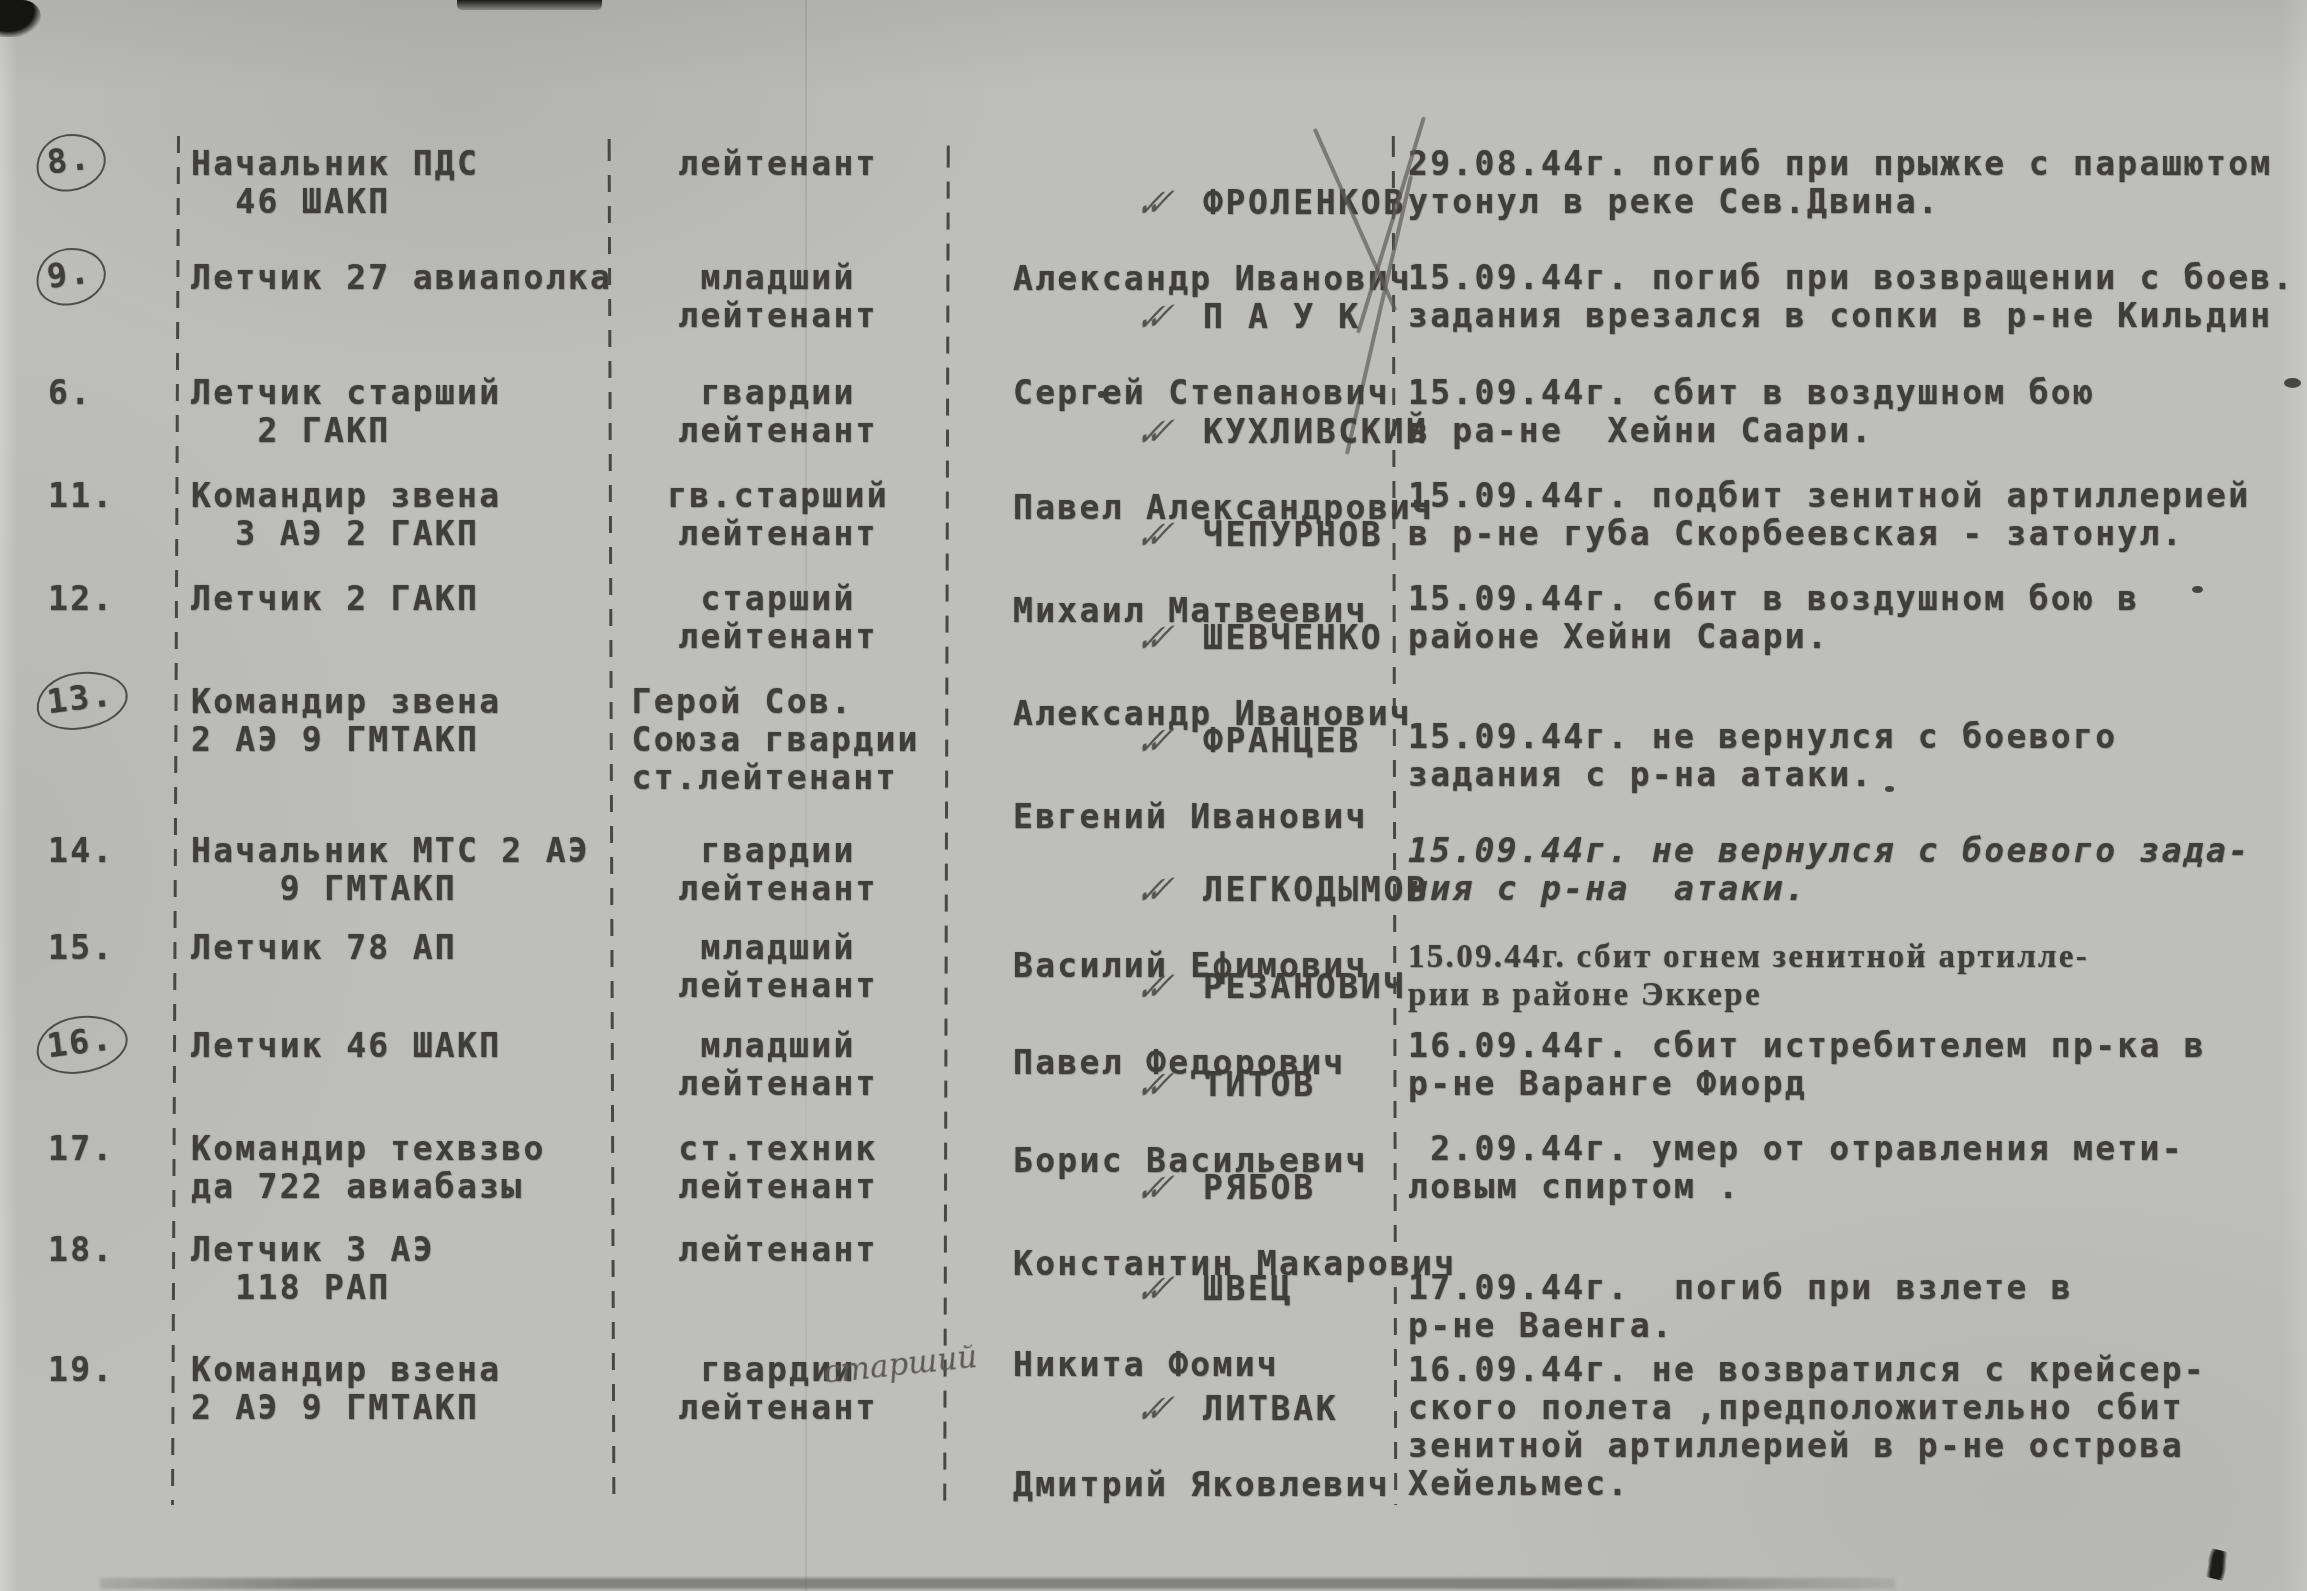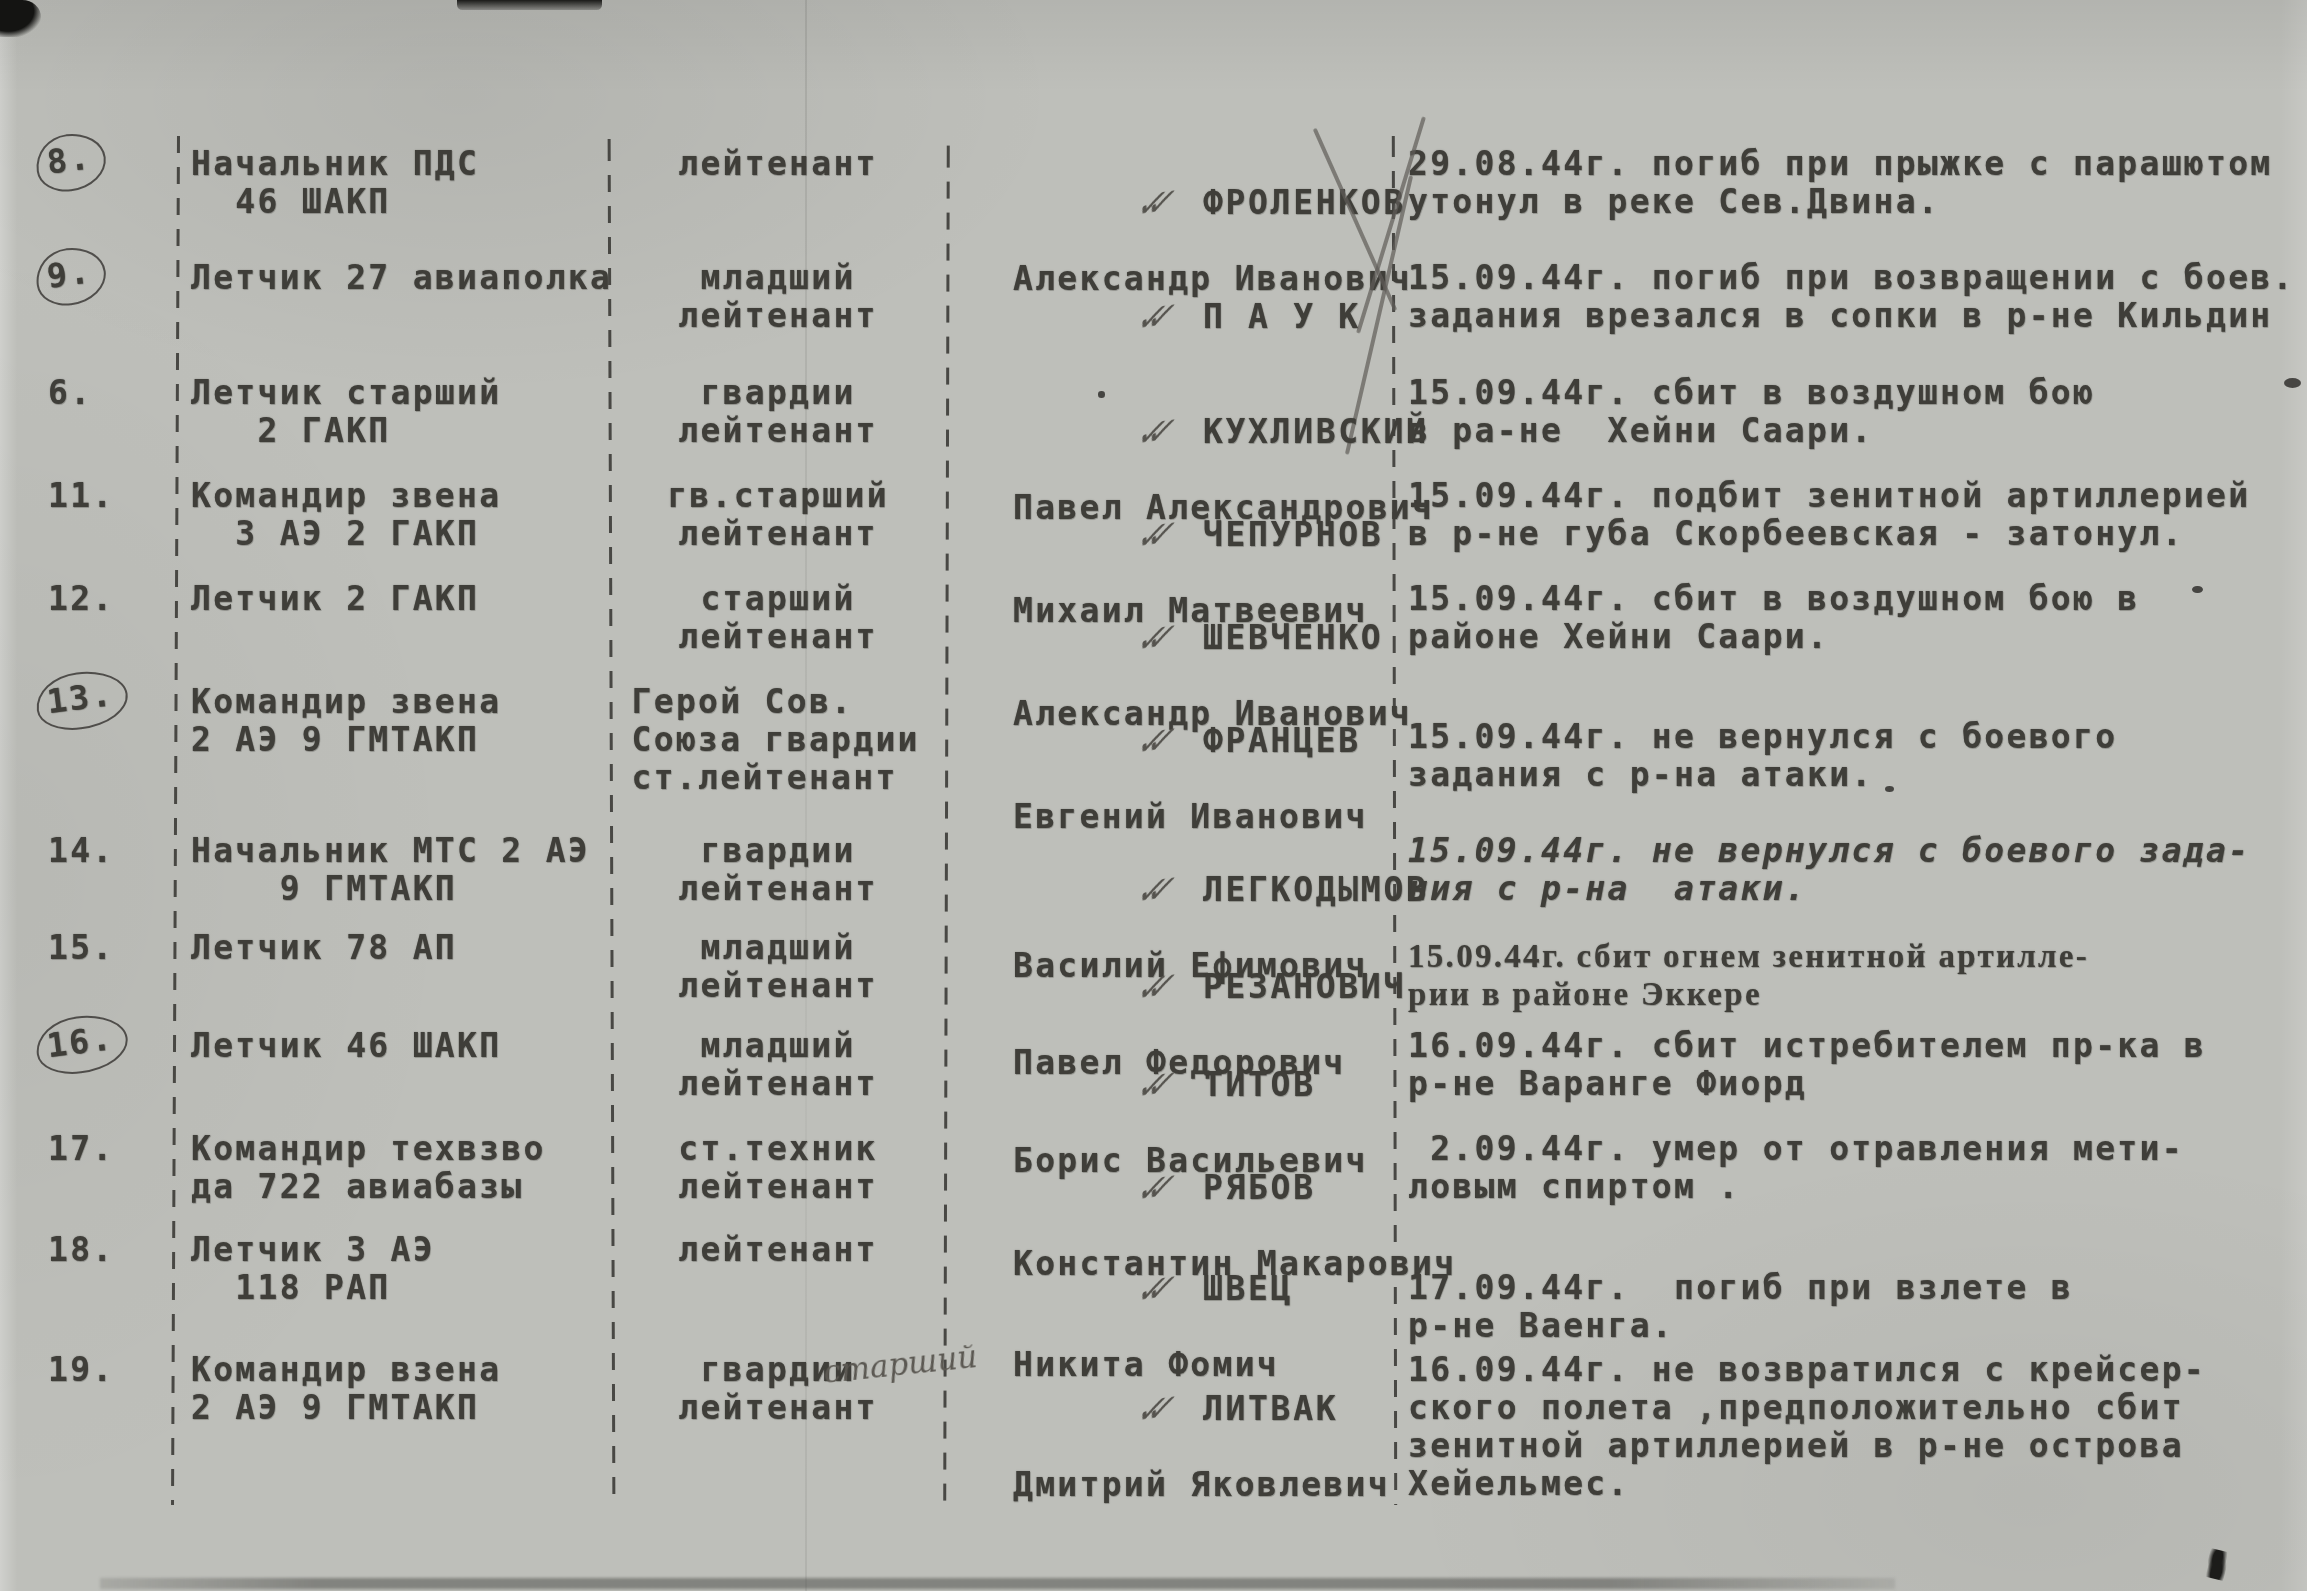--- a/index.html
+++ b/index.html
@@ -137,20 +137,21 @@
       </div>
     </div>
 
     <div class="row" style="top: 259px;">
       <div class="cell num circled">9.</div>
       <div class="cell pos">Летчик 27 авиаполка</div>
       <div class="cell rank">младший
 лейтенант</div>
       <div class="cell name">
         <span class="check">✓✓</span><span class="surname">П А У К</span>
+        <span class="given">Сергей Степанович</span>
       </div>
       <div class="cell fate" style="top: 0px;">15.09.44г. погиб при возвращении с боев.
 задания врезался в сопки в р-не Кильдин</div>
 
     </div>
 
     <div class="row" style="top: 374px;">
       <div class="cell num">6.</div>
       <div class="cell pos">Летчик старший
    2 ГАКП</div>

